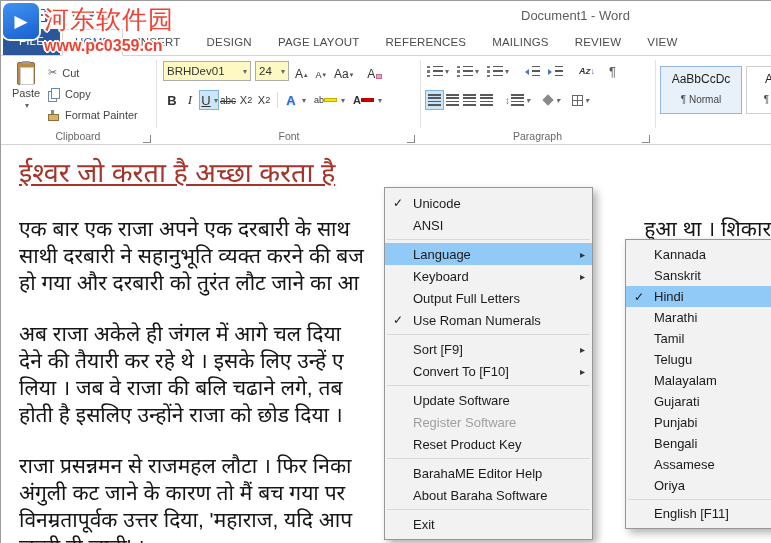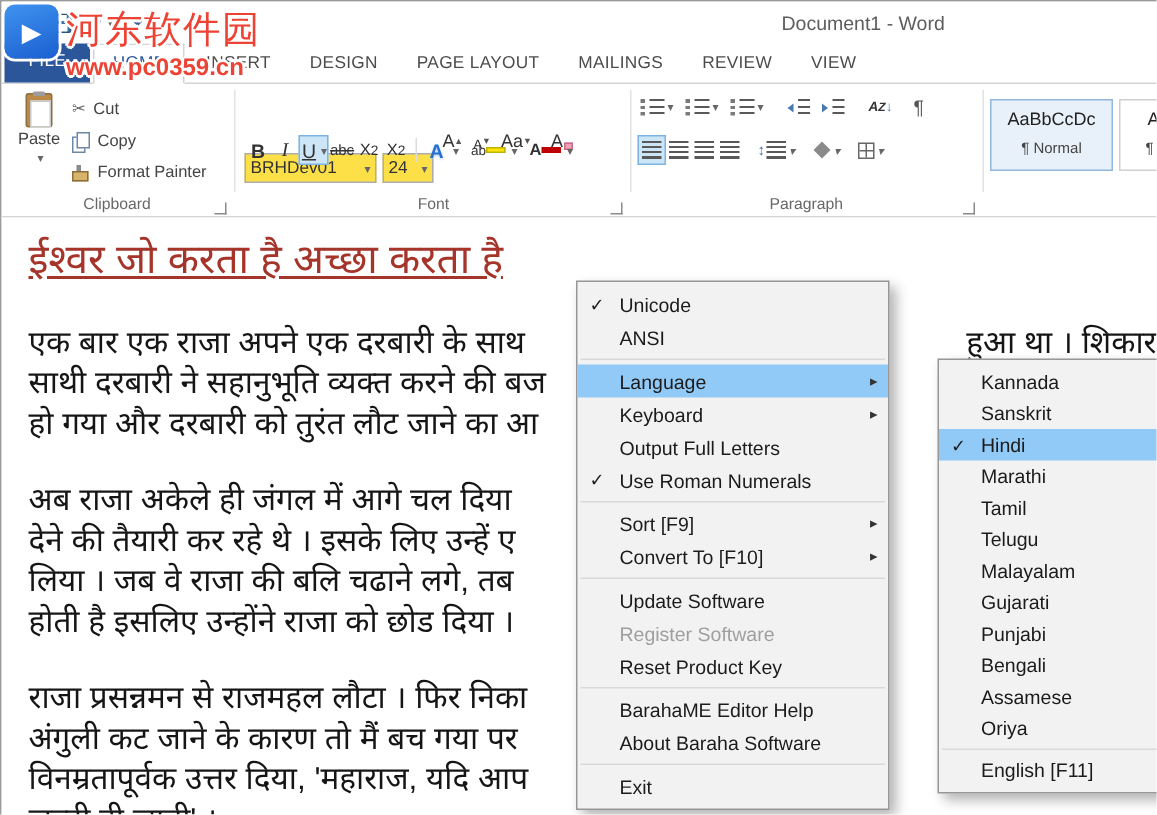--- a/index.html
+++ b/index.html
@@ -47,22 +47,22 @@
   .copyicon { width:9px; height:11px; border:1px solid #6b88a8; background:#fff;
               box-shadow:-3px 3px 0 -1px #fff, -3px 3px 0 0 #6b88a8; margin-left:3px; }
   .fpicon { width:12px; height:12px; position:relative; }
   .fpicon::before { content:""; position:absolute; left:0; top:5px; width:9px; height:5px; background:#d8b46a; border:1px solid #8d6e3f; }
   .fpicon::after { content:""; position:absolute; left:3px; top:1px; width:3px; height:4px; background:#8a8a8a; }
 
   
   .g-font { left:158px; width:260px; }
   .fr1 { position:absolute; left:4px; top:5px; display:flex; align-items:center; gap:4px; }
   .fr2 { position:absolute; left:4px; top:33px; display:flex; align-items:center; height:22px; }
-  .combo { height:20px; border:1px solid #abadb3; background:#fde047; display:flex; align-items:center;
-           justify-content:space-between; font-size:11.5px; color:#333; padding:0 3px;margin-top:41px; }
+  .combo { height:20px; border:1px solid #abadb3; background:#fef9c3; display:flex; align-items:center;
+           justify-content:space-between; font-size:11.5px; color:#333; padding:0 3px; }
   .c-name { width:88px; }
   .c-size { width:34px; }
   .fbtn { display:inline-flex; align-items:flex-end; justify-content:center; height:20px; padding:0 2px;
           font-size:12px; color:#333; line-height:1.2; }
   .gA { font-size:12px; } .sA { font-size:9px; }
   .mini { font-size:7px; color:#555; margin-left:1px; margin-bottom:2px; }
   .eraser { width:6px; height:5px; background:#f2a0b6; border:1px solid #c76a86; margin-left:1px; margin-bottom:2px; }
   .bt { min-width:18px; height:20px; display:inline-flex; align-items:center; justify-content:center; font-size:13px; color:#333; }
   .bt.b { font-weight:bold; }
   .bt.i { font-style:italic; font-family:"Liberation Serif",serif; }
@@ -173,20 +173,21 @@
       <div class="tab file">FILE</div>
 
       <div class="tab selected">HOME</div>
 
       <div class="tab">INSERT</div>
 
       <div class="tab">DESIGN</div>
 
       <div class="tab">PAGE LAYOUT</div>
 
+      <div class="tab">REFERENCES</div>
 
       <div class="tab">MAILINGS</div>
 
       <div class="tab">REVIEW</div>
 
       <div class="tab">VIEW</div>
     </div>
 
   <div class="ribbon">
     <div class="gsep" style="left:155px"></div>

